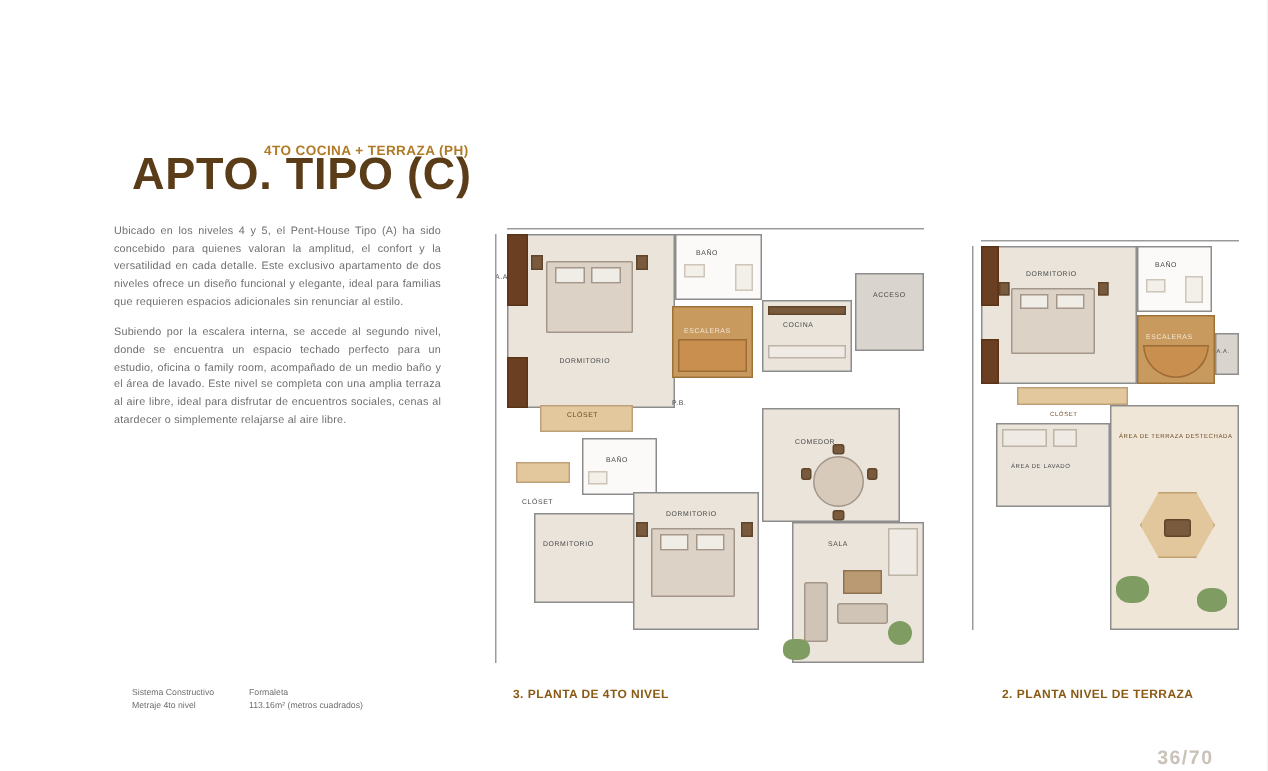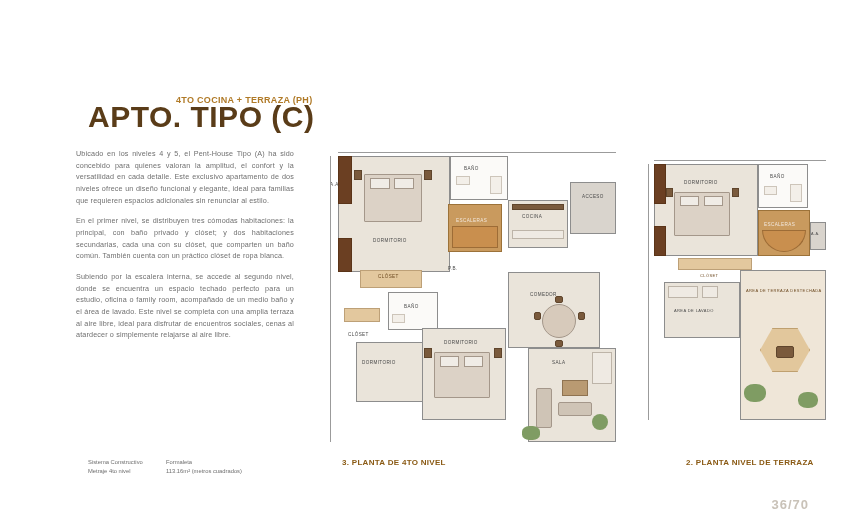--- a/index.html
+++ b/index.html
@@ -64,21 +64,21 @@
   .specs-value { }
   
   .caption {
     position: absolute;
     font-size: 8px;
     font-weight: bold;
     color: #8a5a14;
     letter-spacing: 0.3px;
   }
   .caption-1 { left: 342px; top: 458px; }
-  .caption-2 { left: 686px; top: 458px; }
+  .caption-2 { left: 668px; top: 458px; }
   
   .plan {
     position: absolute;
     background: #ffffff;
   }
   .plan-1 { left: 330px; top: 152px; width: 295px; height: 298px; }
   .plan-2 { left: 648px; top: 160px; width: 180px; height: 290px; }
 
   .room {
     position: absolute;
@@ -141,21 +141,20 @@
 </head>
 <body>
 
 <div class="page">
 
   <div class="title">APTO. TIPO (C)</div>
   <div class="subtitle">4TO COCINA + TERRAZA (PH)</div>
 
   <div class="text-col">
     <div class="para">Ubicado en los niveles 4 y 5, el Pent-House Tipo (A) ha sido concebido para quienes valoran la amplitud, el confort y la versatilidad en cada detalle. Este exclusivo apartamento de dos niveles ofrece un diseño funcional y elegante, ideal para familias que requieren espacios adicionales sin renunciar al estilo.</div>
-    <div class="para">En el primer nivel, se distribuyen tres cómodas habitaciones: la principal, con baño privado y clóset; y dos habitaciones secundarias, cada una con su clóset, que comparten un baño común. También cuenta con un práctico clóset de ropa blanca.</div>
     <div class="para">Subiendo por la escalera interna, se accede al segundo nivel, donde se encuentra un espacio techado perfecto para un estudio, oficina o family room, acompañado de un medio baño y el área de lavado. Este nivel se completa con una amplia terraza al aire libre, ideal para disfrutar de encuentros sociales, cenas al atardecer o simplemente relajarse al aire libre.</div>
   </div>
 
   <div class="specs">
     <div class="specs-row">
       <span class="specs-label">Sistema Constructivo</span>
       <span class="specs-value">Formaleta</span>
     </div>
     <div class="specs-row">
       <span class="specs-label">Metraje 4to nivel</span>

